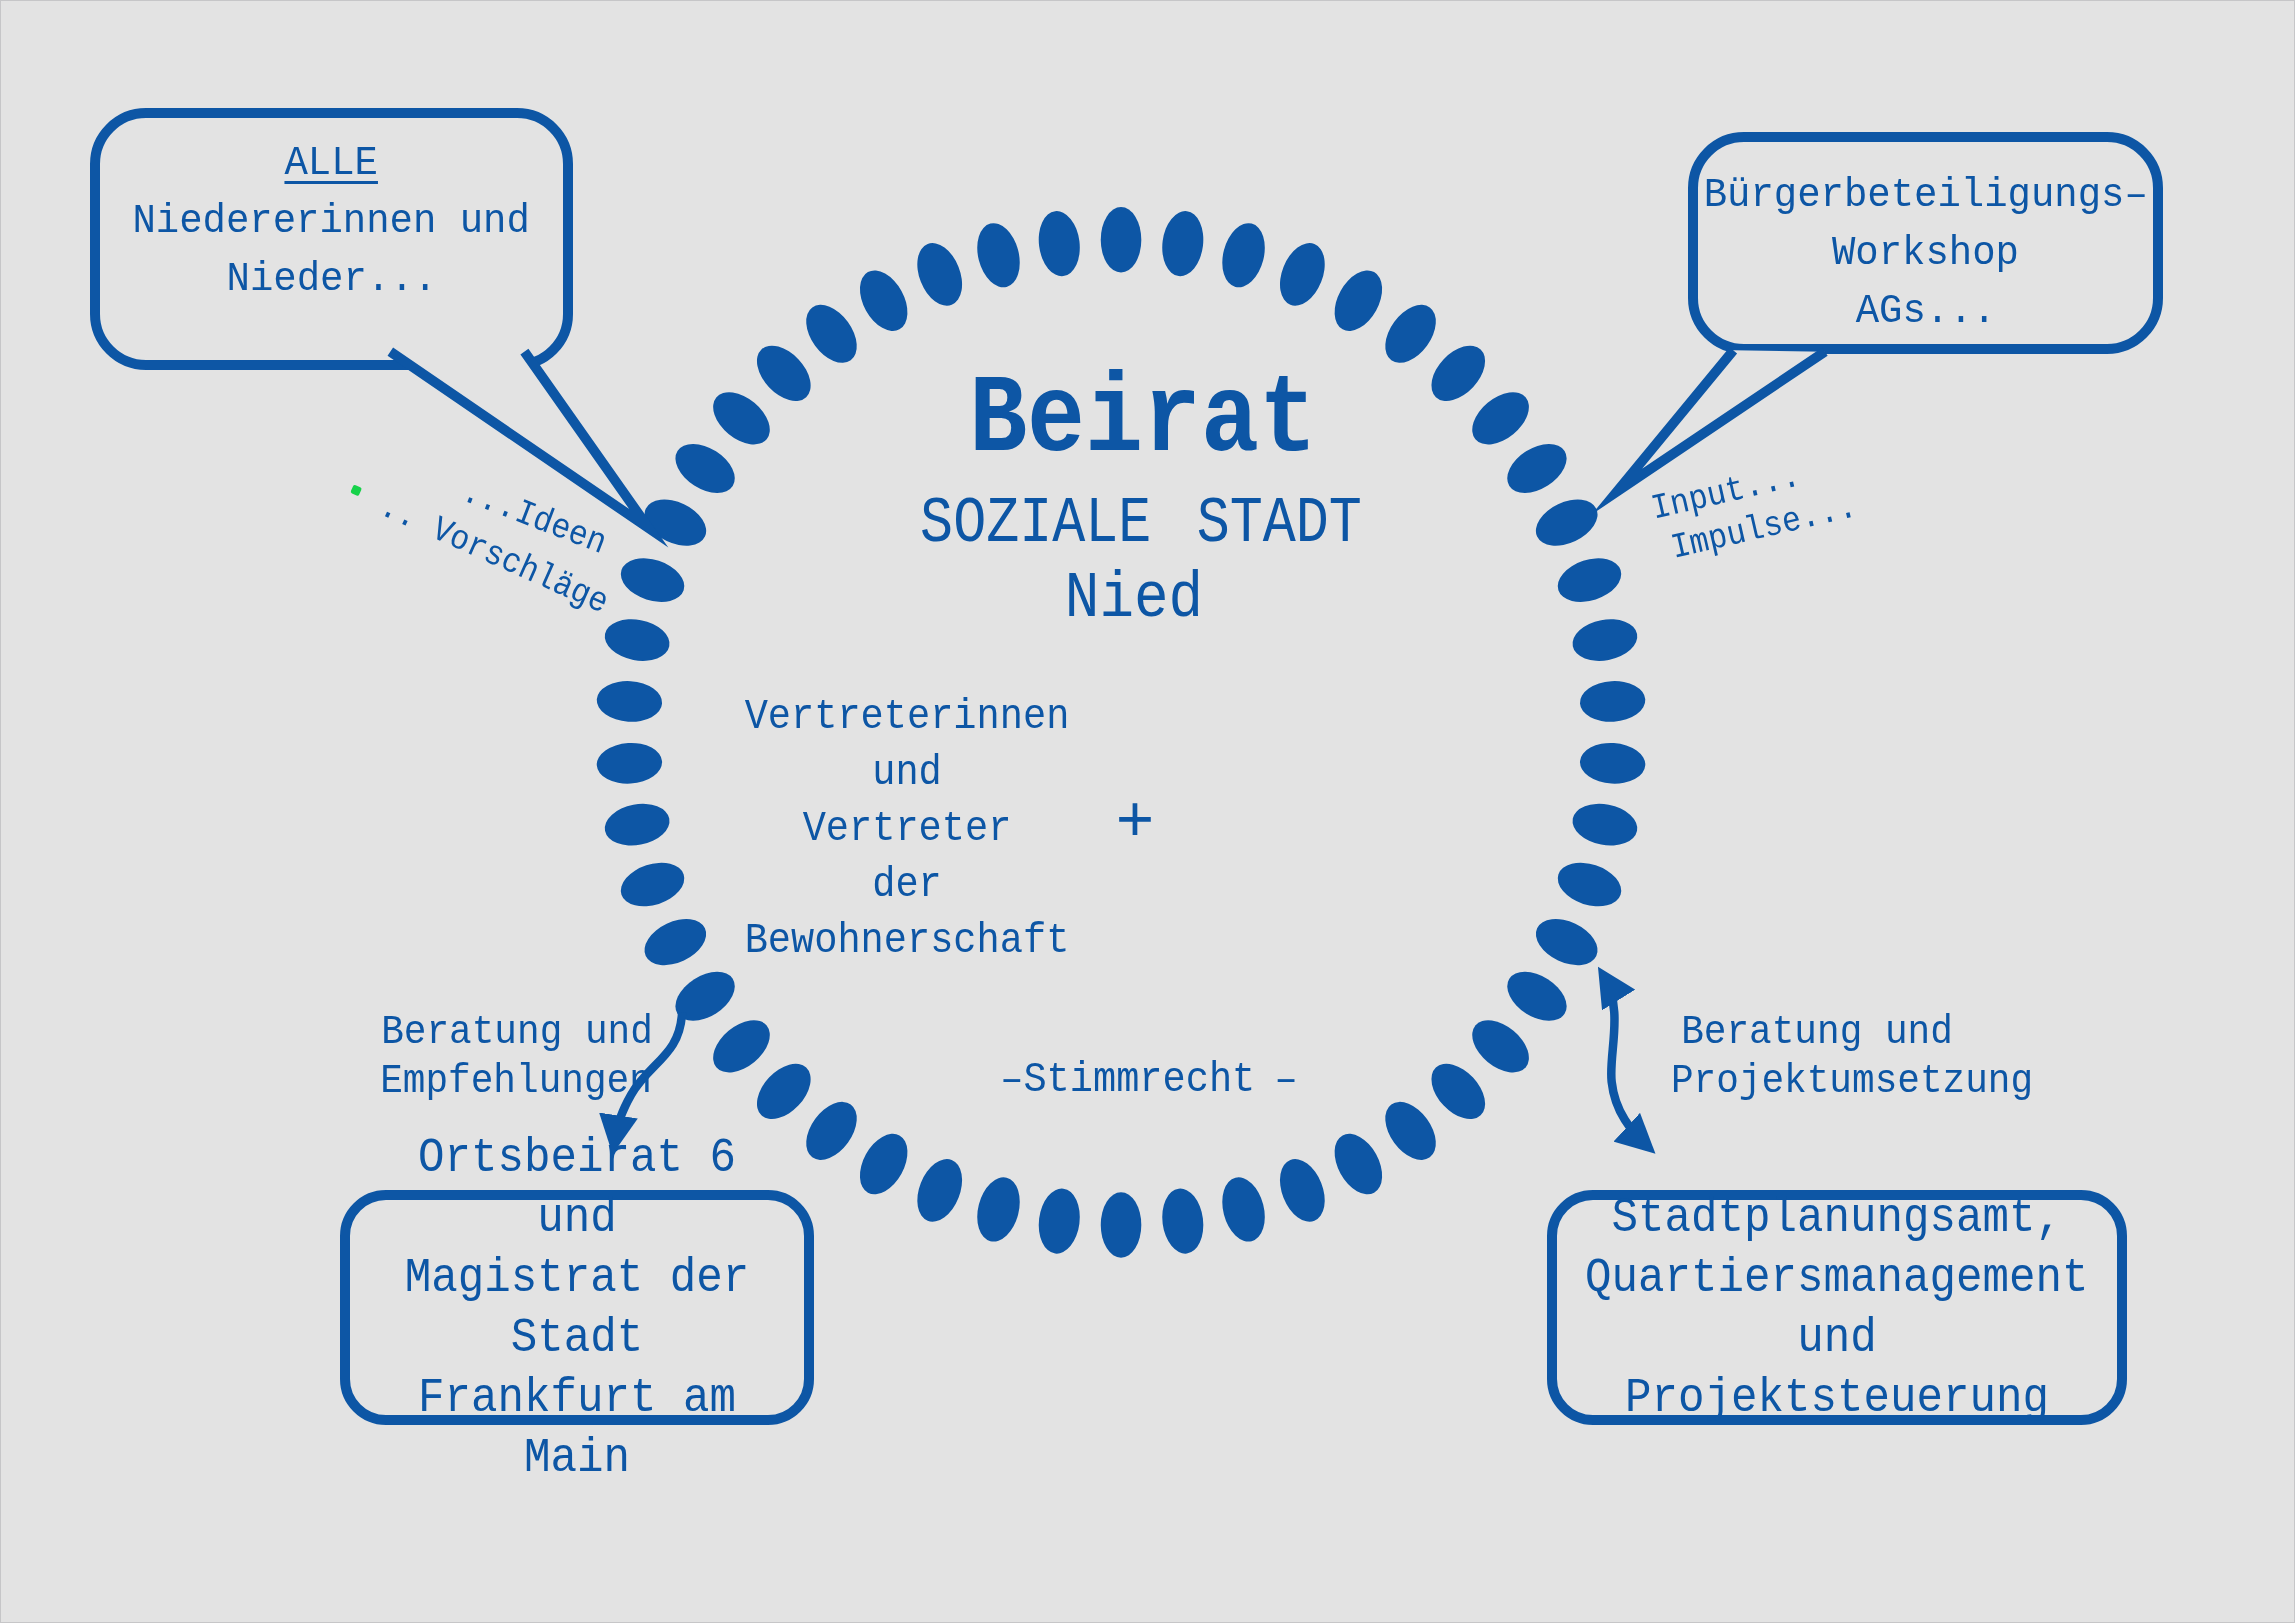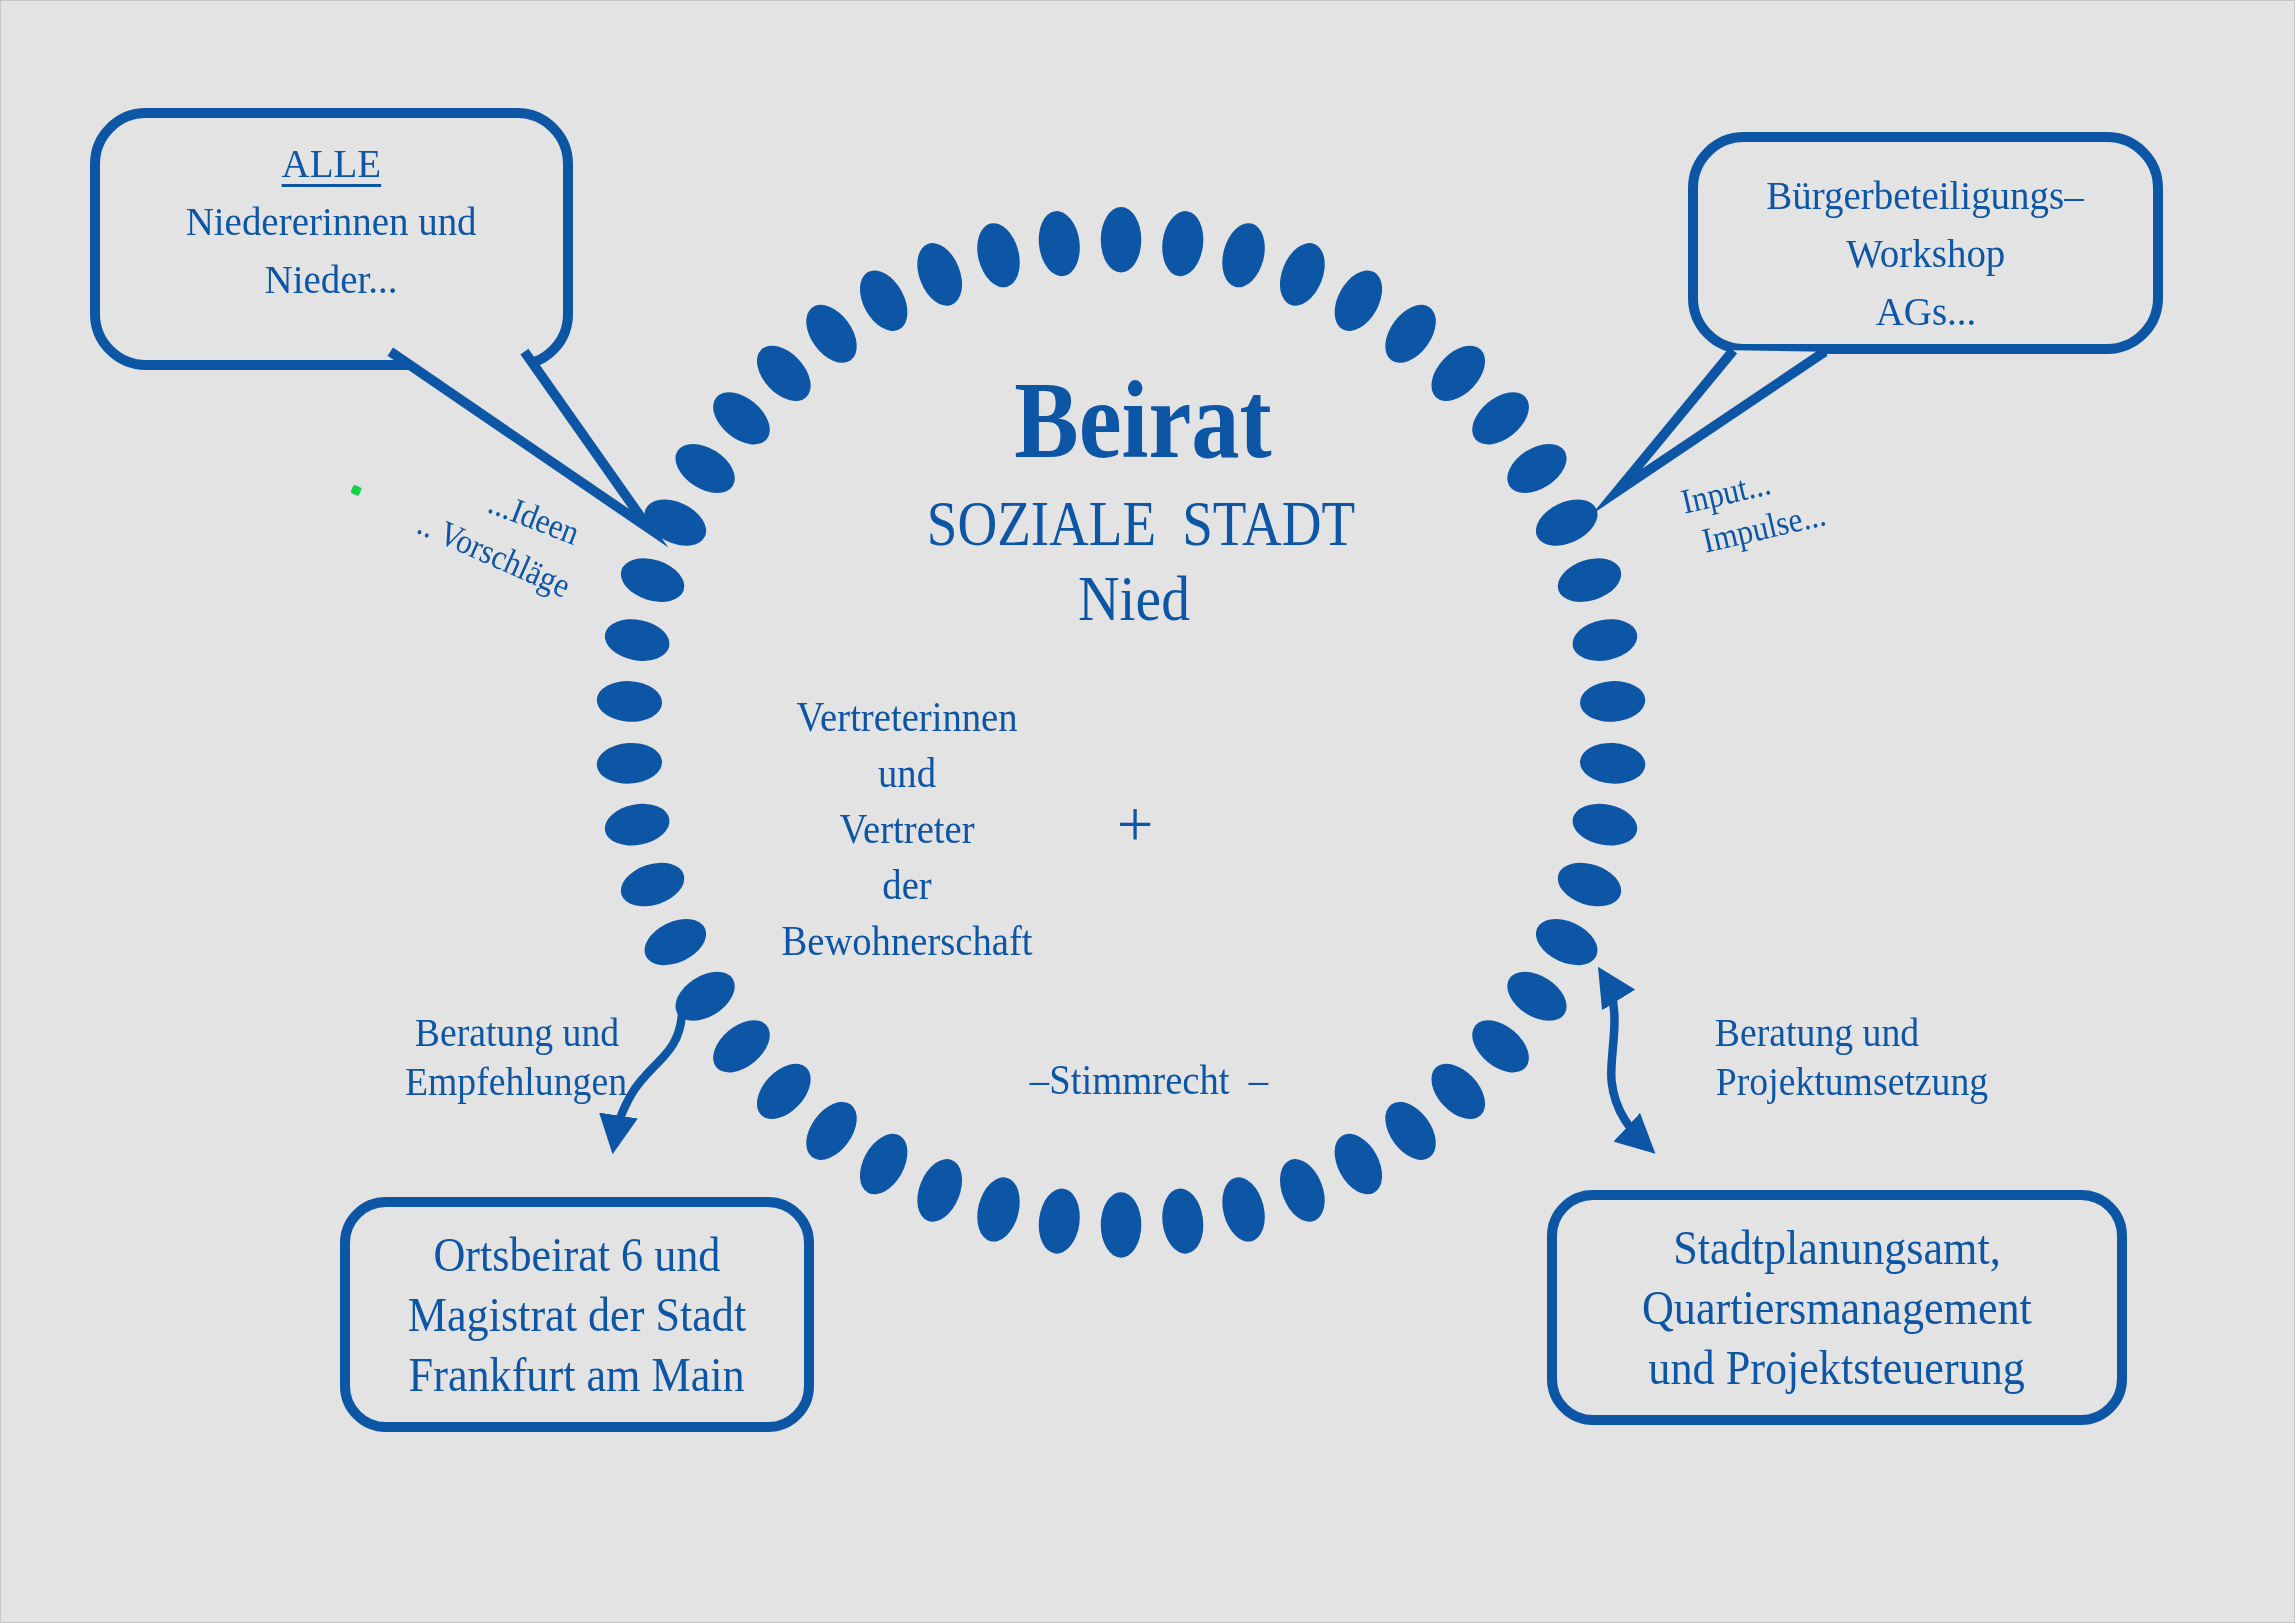--- a/index.html
+++ b/index.html
@@ -3,21 +3,21 @@
 <meta charset="utf-8">
 <style>
   html,body{margin:0;padding:0;background:#ffffff;}
   .frame{
     position:relative;
     width:2295px;height:1623px;
     background:var(--bg,#e3e3e3);
     border:1.3px solid var(--frame,#c6c6c8);
     box-sizing:border-box;
     overflow:hidden;
-    font-family:Liberation Serif, serif;
+    font-family:Liberation Mono, monospace;
     color:var(--blue,#0d56a5);
   }
   .txt{
     position:absolute;
     white-space:nowrap;
     color:var(--blue);
     transform:translate(-50%,-50%) rotate(var(--rot,0deg)) scaleX(var(--sx,1));
     transform-origin:center;
   }
   .bubble{
@@ -69,21 +69,21 @@
     <div class="bline">Niedererinnen und</div>
     <div class="bline">Nieder...</div>
   </div>
 
   <div class="bubble" style="left:1687px;top:131px;width:475px;height:222px;padding-top:19px;">
     <div class="bline">Bürgerbeteiligungs–</div>
     <div class="bline">Workshop</div>
     <div class="bline">AGs...</div>
   </div>
 
-  <div class="infobox" style="left:339px;top:1189px;width:474px;height:235px;margin-top:7px;">
+  <div class="infobox" style="left:339px;top:1189px;width:474px;height:235px;">
     <div class="boxline">Ortsbeirat 6 und</div>
     <div class="boxline">Magistrat der Stadt</div>
     <div class="boxline">Frankfurt am Main</div>
   </div>
 
   <div class="infobox" style="left:1546px;top:1189px;width:580px;height:235px;">
     <div class="boxline">Stadtplanungsamt,</div>
     <div class="boxline">Quartiersmanagement</div>
     <div class="boxline">und Projektsteuerung</div>
   </div>

